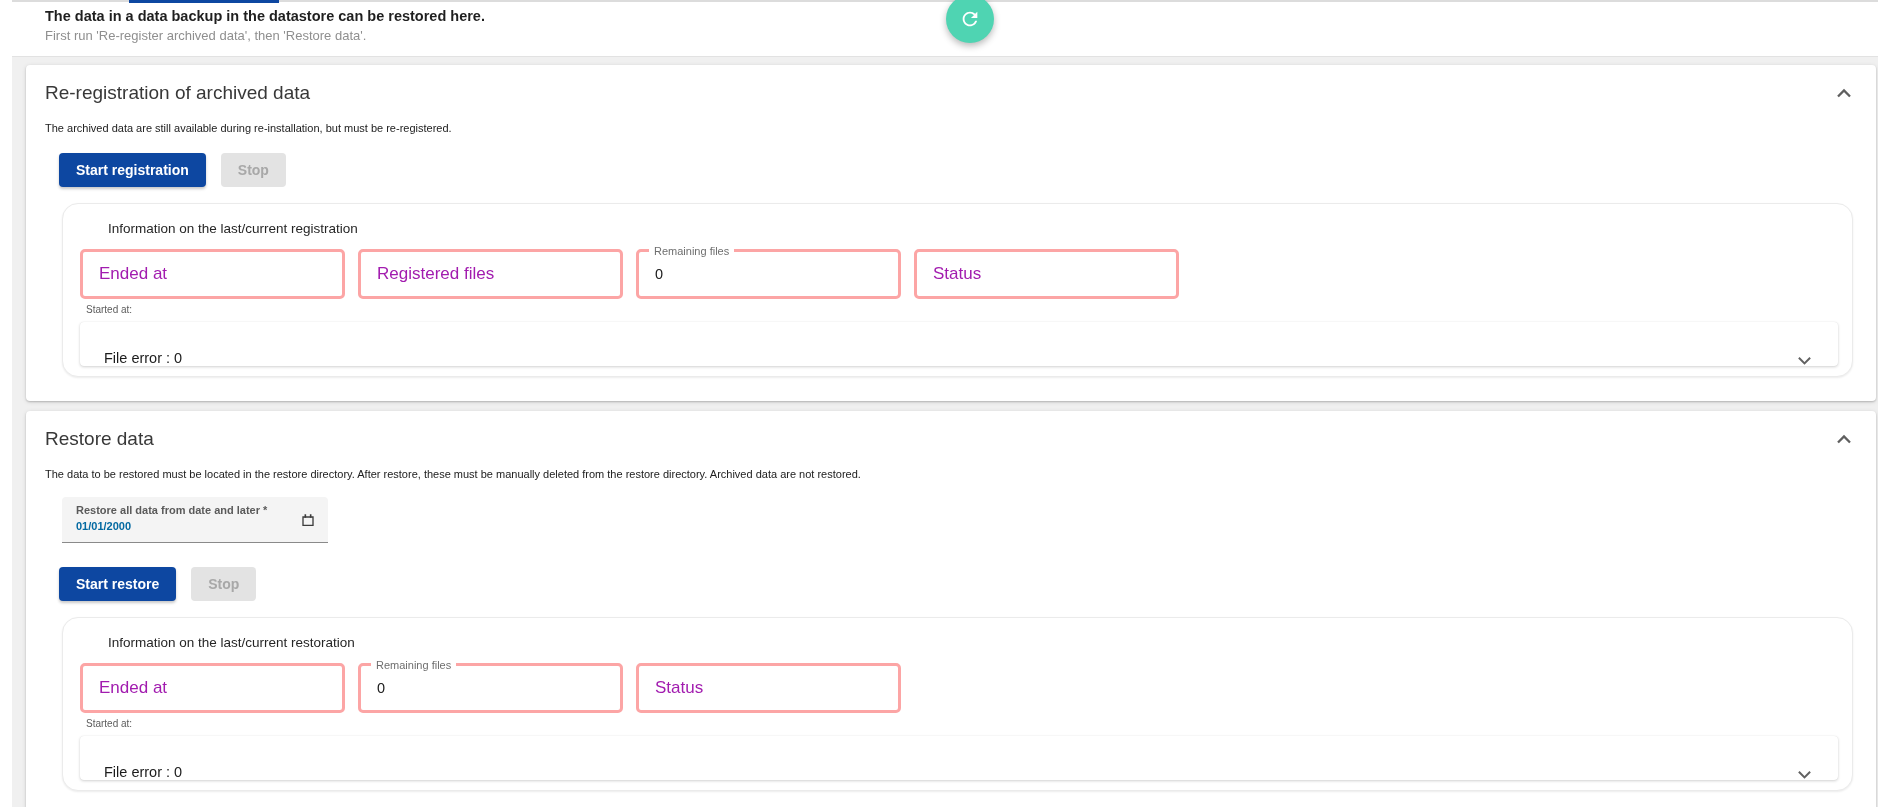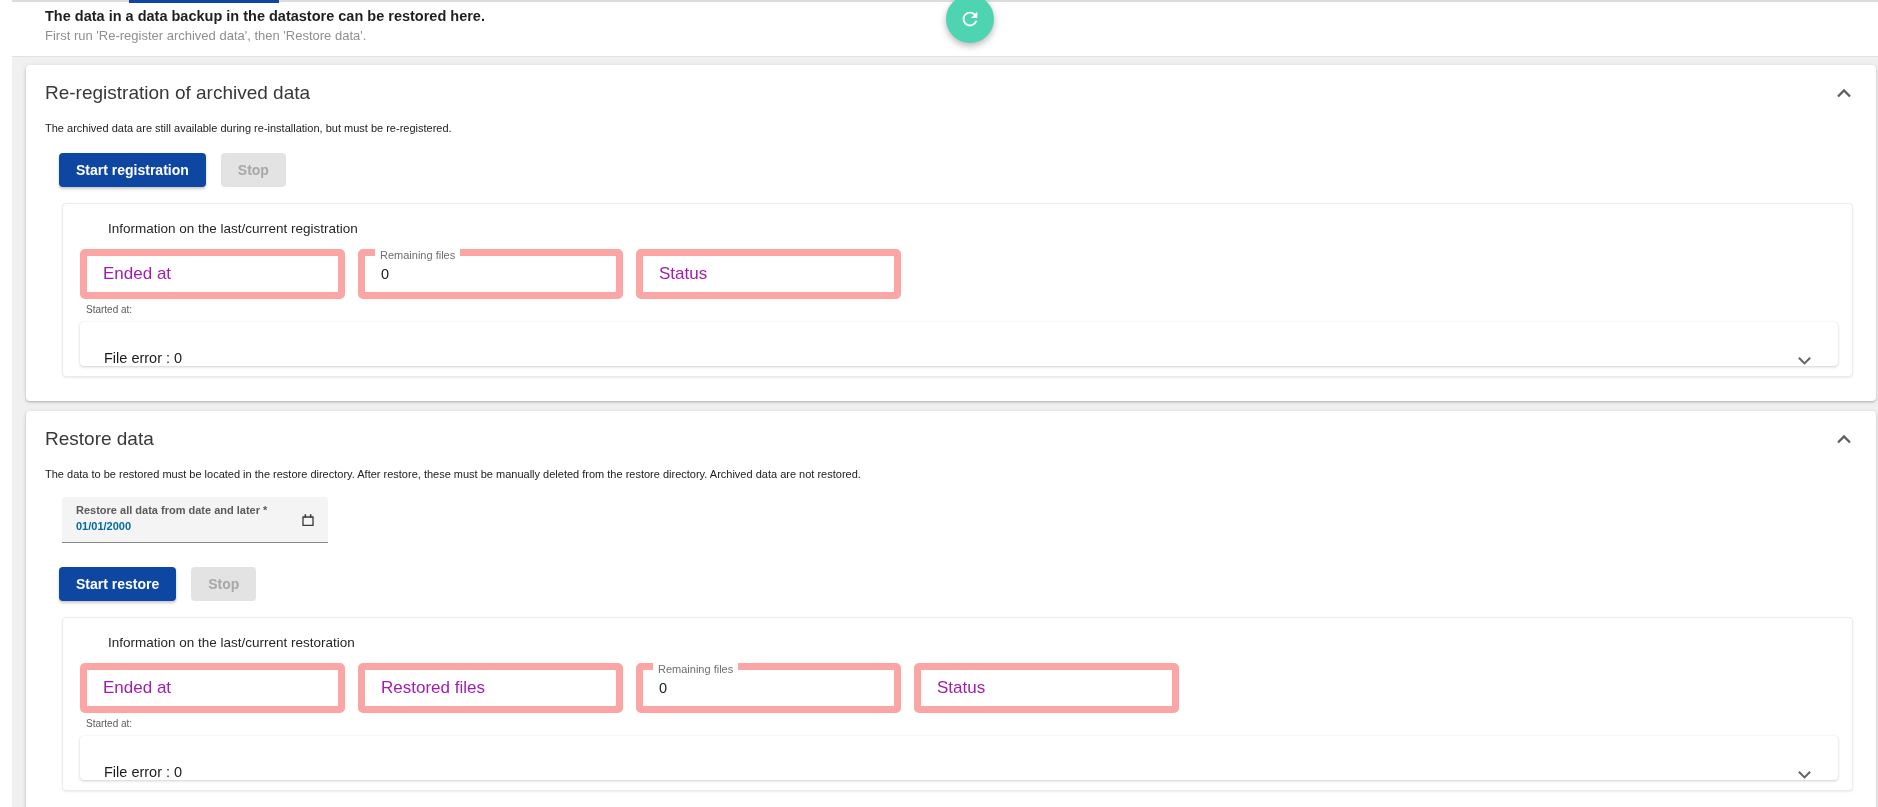--- a/index.html
+++ b/index.html
@@ -24,25 +24,25 @@
   .section-title{font-size:19px;font-weight:normal;color:#383838;margin:0;}
   .collapse-btn{background:none;border:none;padding:2px;cursor:pointer;display:flex;align-items:center;}
   .desc{font-size:11px;color:#212121;margin:16px 0 0 0;line-height:18px;}
   .btn-row{display:flex;gap:15px;margin:16px 0 0 14px;}
   .btn-row.restore-btns{margin-top:24px;}
   .btn{height:34px;padding:0 17px;border:none;border-radius:4px;font-size:14px;font-weight:600;
        font-family:"Liberation Sans",sans-serif;cursor:pointer;}
   .btn.primary{background:#0d47a1;color:#fff;box-shadow:0 2px 3px rgba(0,0,0,.22);}
   .btn.disabled{background:#e3e3e3;color:#a8a8a8;cursor:default;}
   
-  .info-box{margin:16px 1px 0 17px;border:1px solid #ebebeb;border-radius:4px;
+  .info-box{margin:16px 1px 0 17px;border:1px solid #ebebeb;border-radius:16px;
             box-shadow:0 1px 2px rgba(0,0,0,.08);padding:16px 14px 10px 17px;background:#fff;}
   .info-title{font-size:13.5px;color:#262626;margin-left:28px;line-height:17px;}
   .fields-row{display:flex;gap:13px;margin-top:12px;}
-  .field{position:relative;width:265px;height:50px;border:7px solid #fca5a5;border-radius:5px;
+  .field{position:relative;width:265px;height:50px;border:3px solid #fca5a5;border-radius:5px;
          display:flex;align-items:center;padding-left:16px;box-sizing:border-box;background:#fff;}
   .field .ph{font-size:17px;color:#a21caf;}
   .field .float-label{position:absolute;top:-7px;left:10px;font-size:11px;color:#6e6e6e;
                       background:#fff;padding:0 5px;line-height:12px;}
   .field .value{font-size:14.5px;color:#1a1a1a;}
   .started-at{font-size:10px;color:#5c5c5c;margin:5px 0 0 6px;line-height:12px;}
   .file-error{margin-top:6px;height:44px;border-radius:4px;background:#fff;
               box-shadow:0 1px 3px rgba(0,0,0,.18),0 0 1px rgba(0,0,0,.1);
               display:flex;align-items:flex-end;justify-content:space-between;
               padding:0 26px 0 24px;cursor:pointer;}
@@ -90,20 +90,23 @@
       <button class="btn disabled" disabled="">Stop</button>
     </div>
 
     <div class="info-box">
       <div class="info-title">Information on the last/current registration</div>
       <div class="fields-row">
         <div class="field">
           <span class="ph">Ended at</span>
         </div>
         <div class="field">
+          <span class="ph">Registered files</span>
+        </div>
+        <div class="field">
           <span class="float-label">Remaining files</span>
           <span class="value">0</span>
         </div>
         <div class="field">
           <span class="ph">Status</span>
         </div>
       </div>
       <div class="started-at">Started at:</div>
       <div class="file-error">
         <span>File error : 0</span>
@@ -141,23 +144,20 @@
       <button class="btn disabled" disabled="">Stop</button>
     </div>
 
     <div class="info-box">
       <div class="info-title">Information on the last/current restoration</div>
       <div class="fields-row">
         <div class="field">
           <span class="ph">Ended at</span>
         </div>
         <div class="field">
-          <span class="ph">Restored files</span>
-        </div>
-        <div class="field">
           <span class="float-label">Remaining files</span>
           <span class="value">0</span>
         </div>
         <div class="field">
           <span class="ph">Status</span>
         </div>
       </div>
       <div class="started-at">Started at:</div>
       <div class="file-error">
         <span>File error : 0</span>

